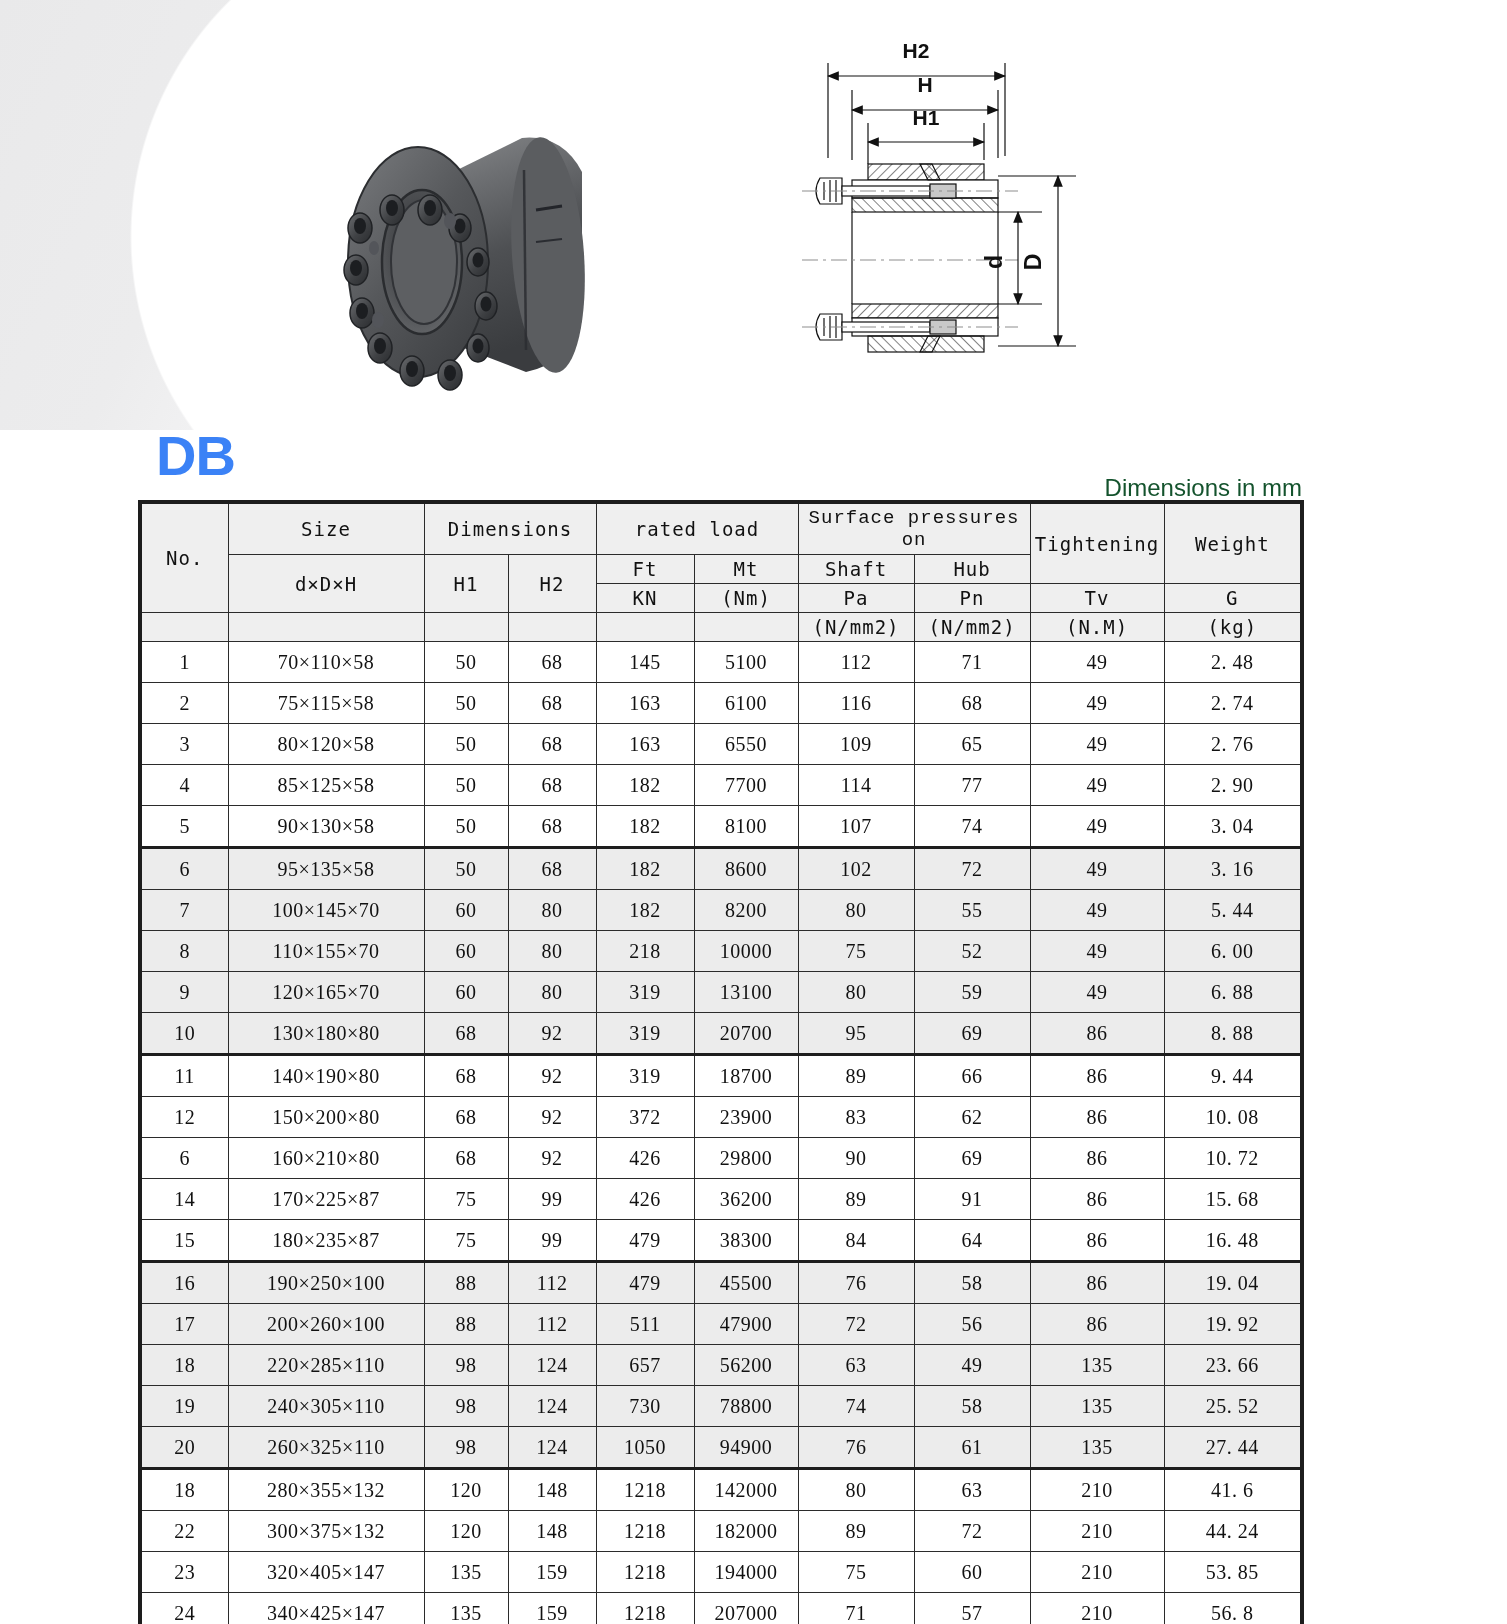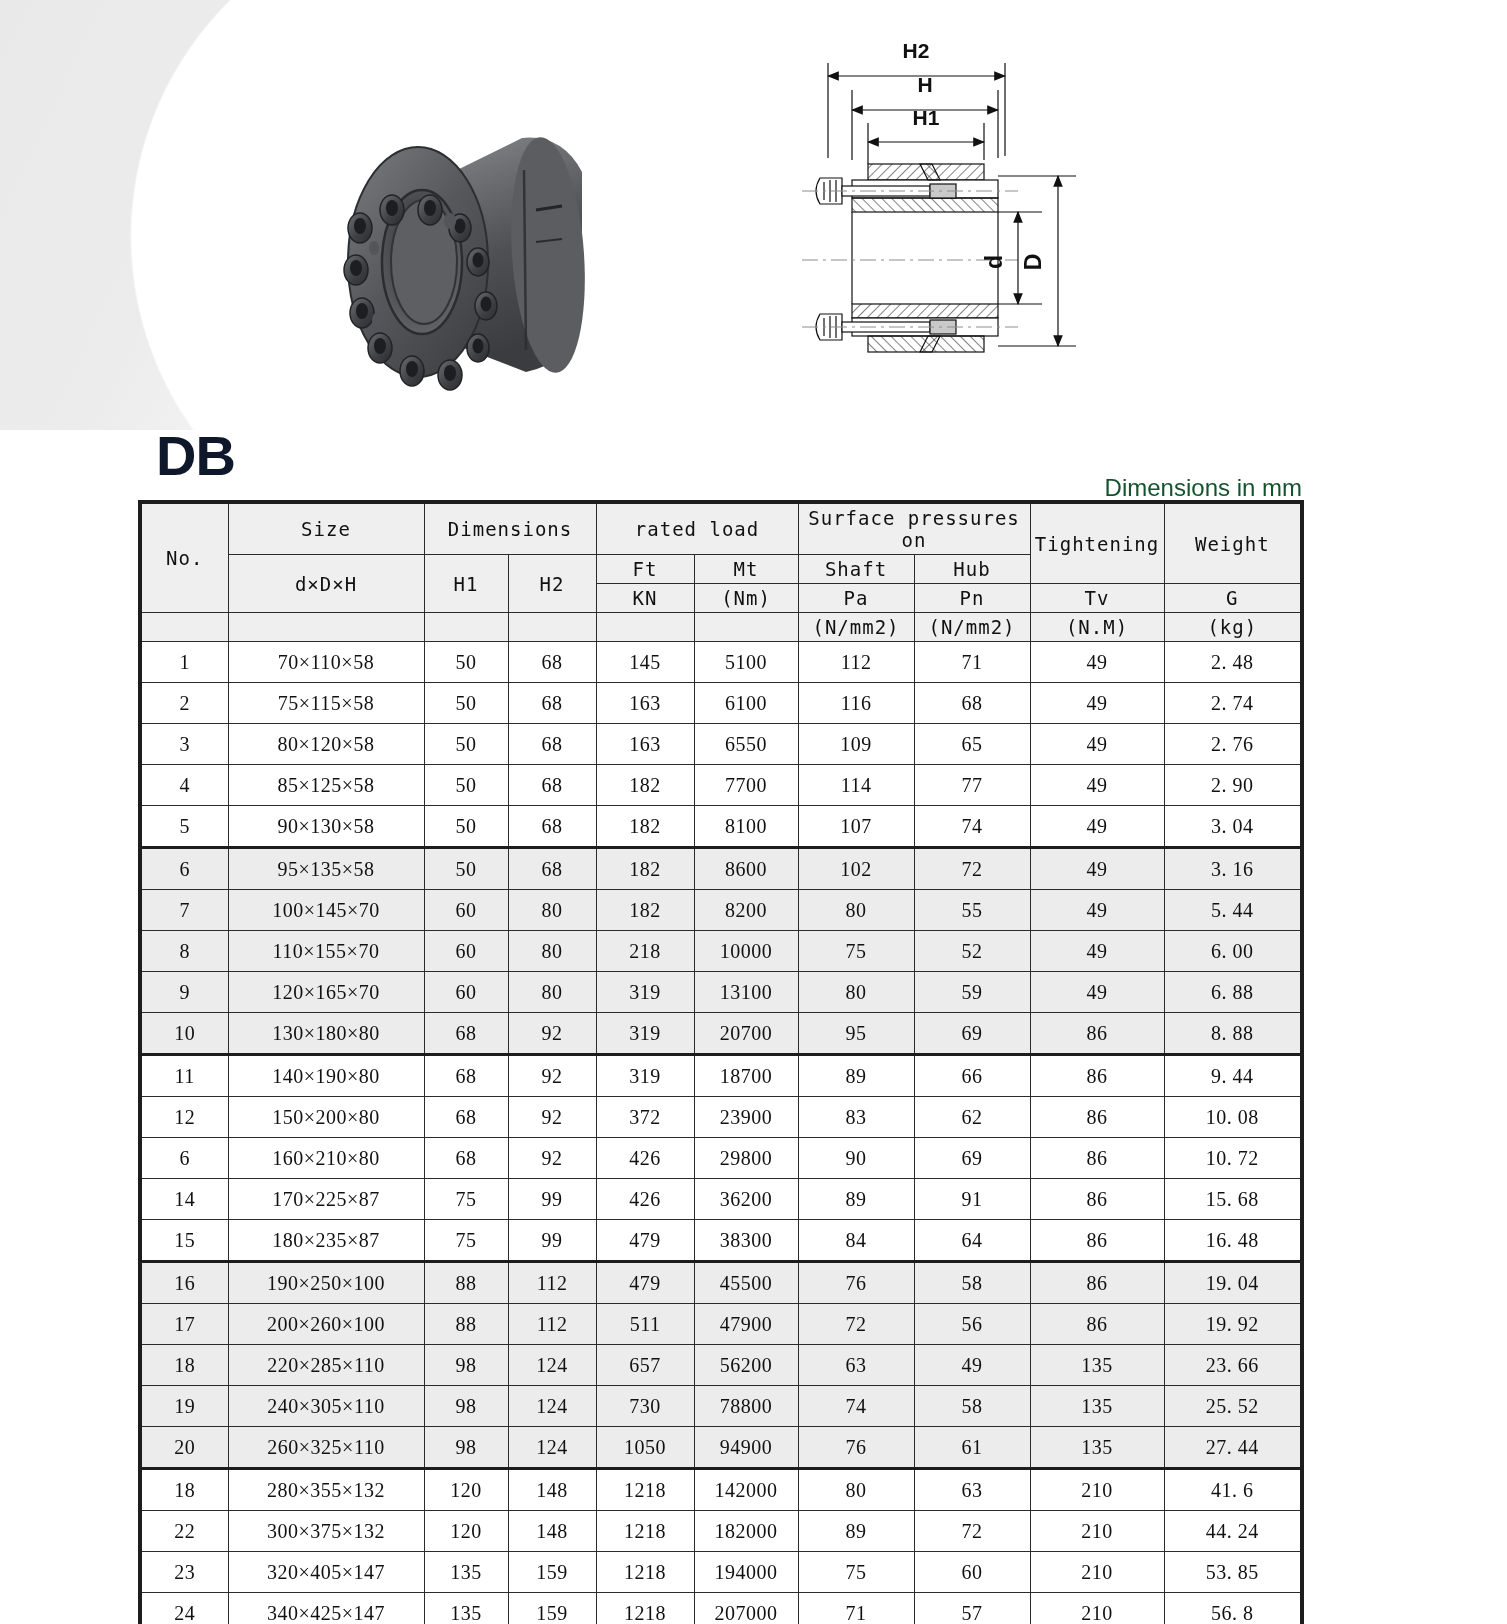--- a/index.html
+++ b/index.html
@@ -60,21 +60,21 @@
     fill: #111;
   }
 
   
   #series-title {
     position: absolute;
     left: 156px; top: 428px;
     font-size: 56px;
     font-weight: bold;
     letter-spacing: -1px;
-    color: #0f172a;
+    color: #3b82f6;
     font-family: "Liberation Sans", sans-serif;
     line-height: 1;
   }
   #units-note {
     position: absolute;
     right: 205px; top: 474px;
     font-size: 24px;
     color: #14532d;
     font-family: "Liberation Sans", sans-serif;
     white-space: nowrap;
@@ -126,21 +126,21 @@
   col.c-tv     { width: 134px; }
   col.c-g      { width: 138px; }
 
   
   tr.band-shaded td { background: #ececec; }
   tr.band-plain  td { background: #ffffff; }
   
   tr.block-start td { border-top: 3px solid #1d1d1d; }
 
   .hdr-sub { font-size: 19px; }
-  .hdr-small { font-size: 18px; letter-spacing: 0.5px; }
+  .hdr-small { font-size: 18px; letter-spacing: 0.5px; font-family: Liberation Mono, monospace; }
 </style>
 </head>
 <body>
 
 <div id="bg-swoosh2"></div>
 <div id="bg-swoosh"></div>
 
 <div id="photo-wrap">
   <svg width="330" height="300" viewBox="0 0 330 300" xmlns="http://www.w3.org/2000/svg">
     <defs>

